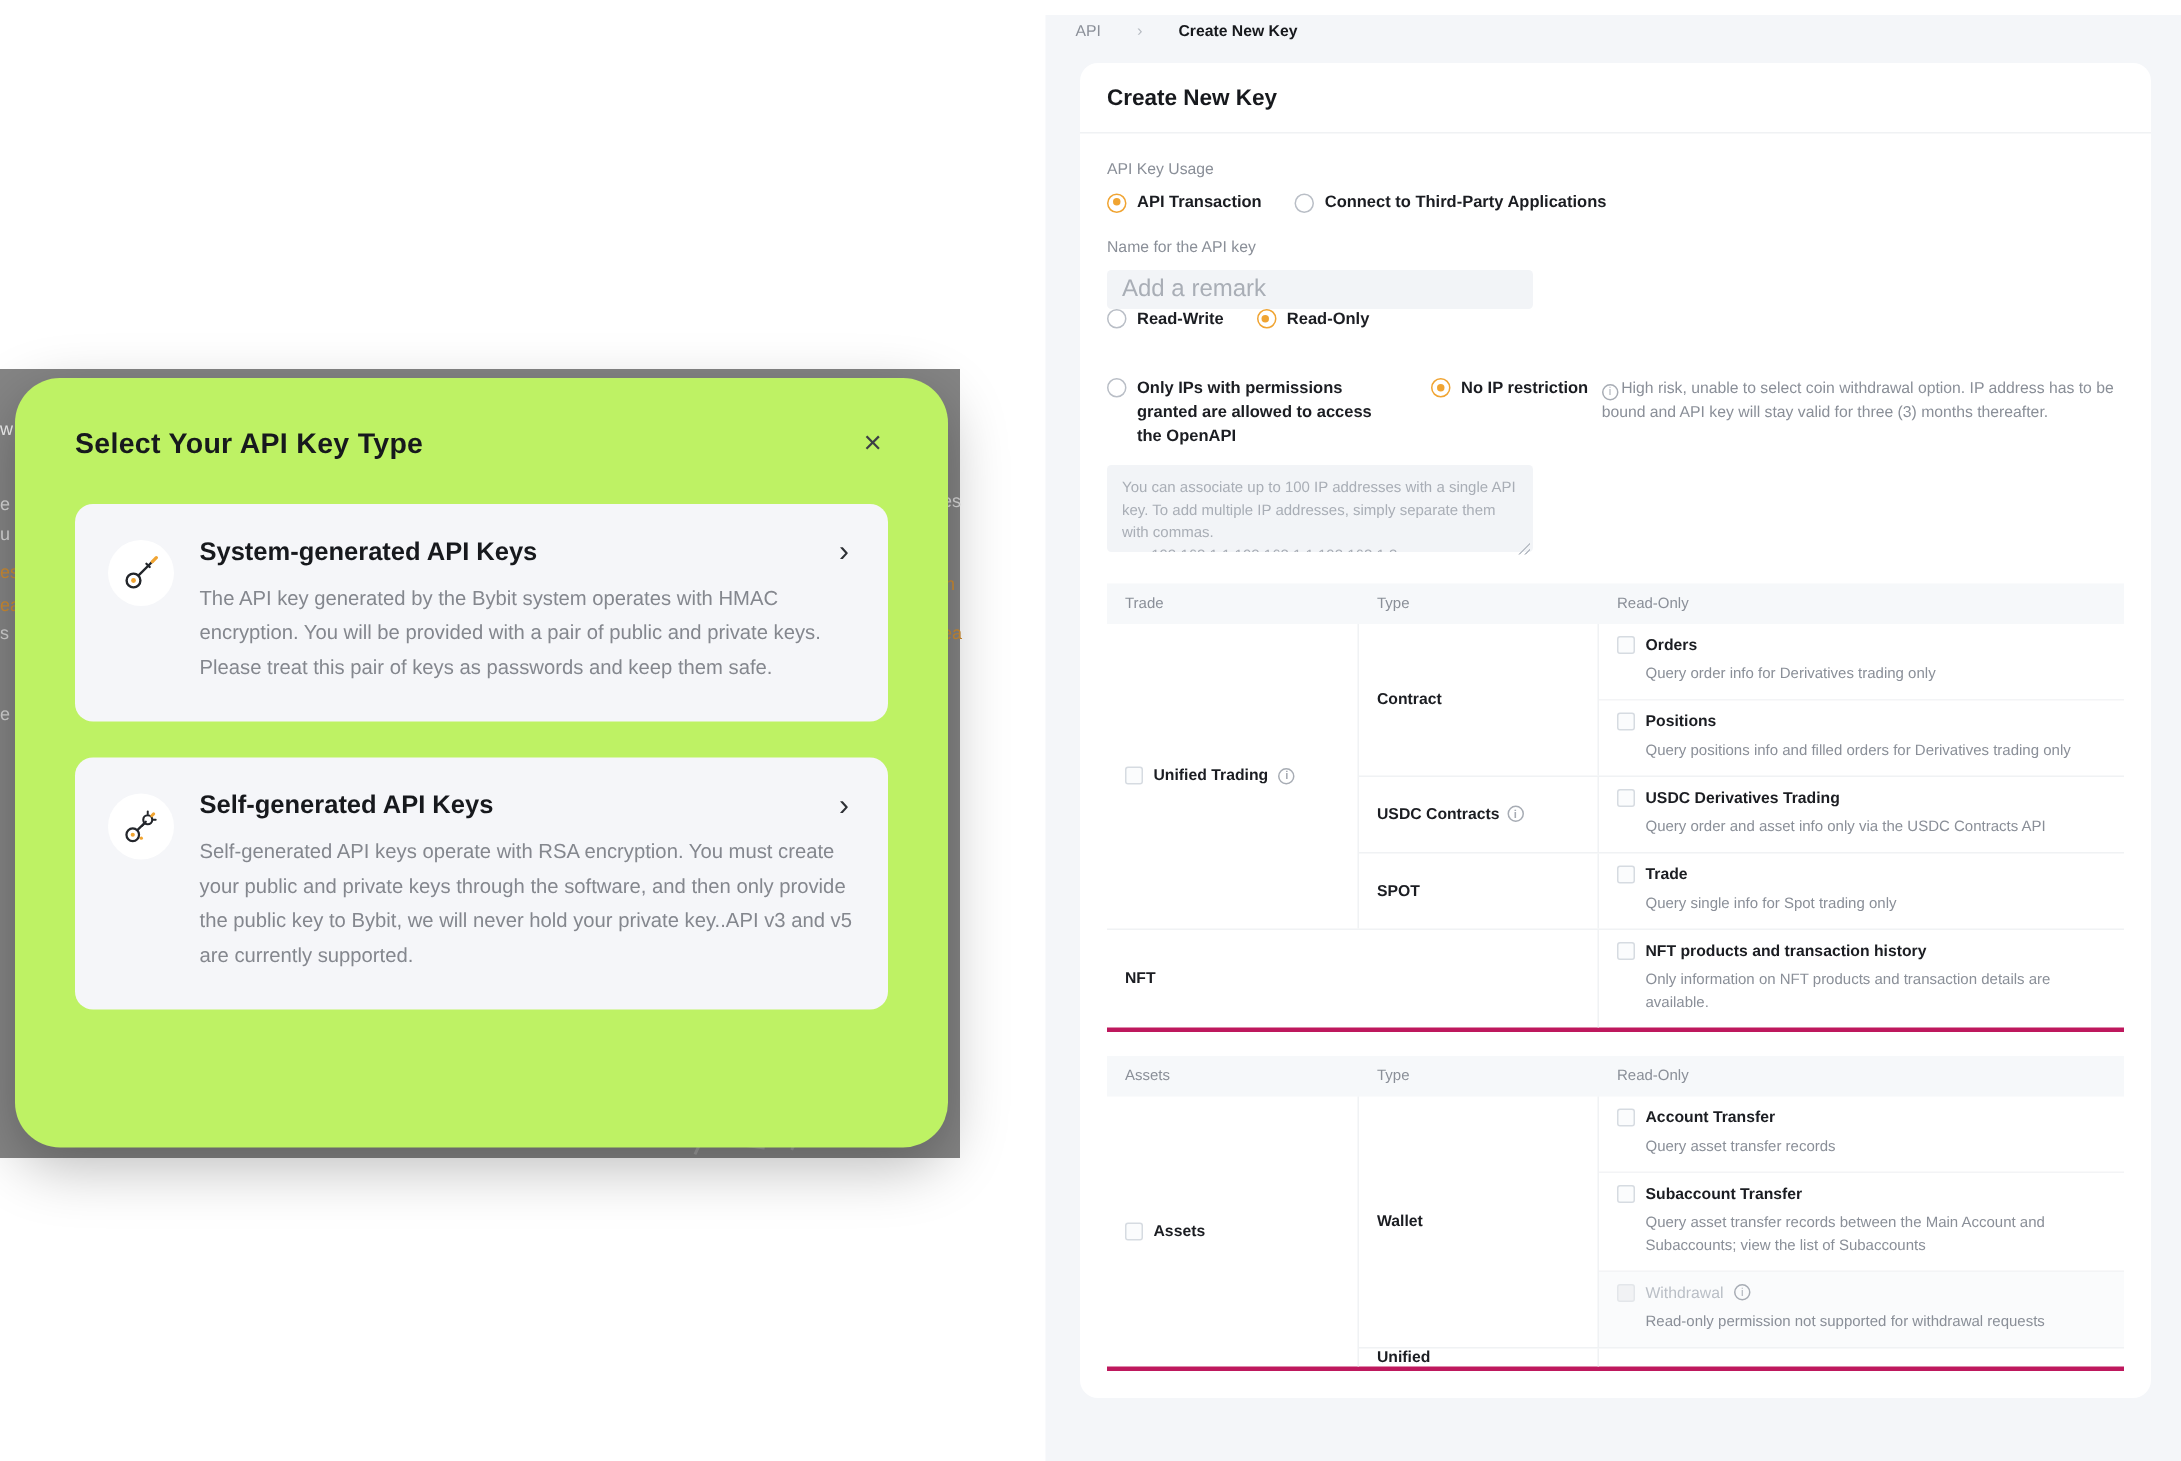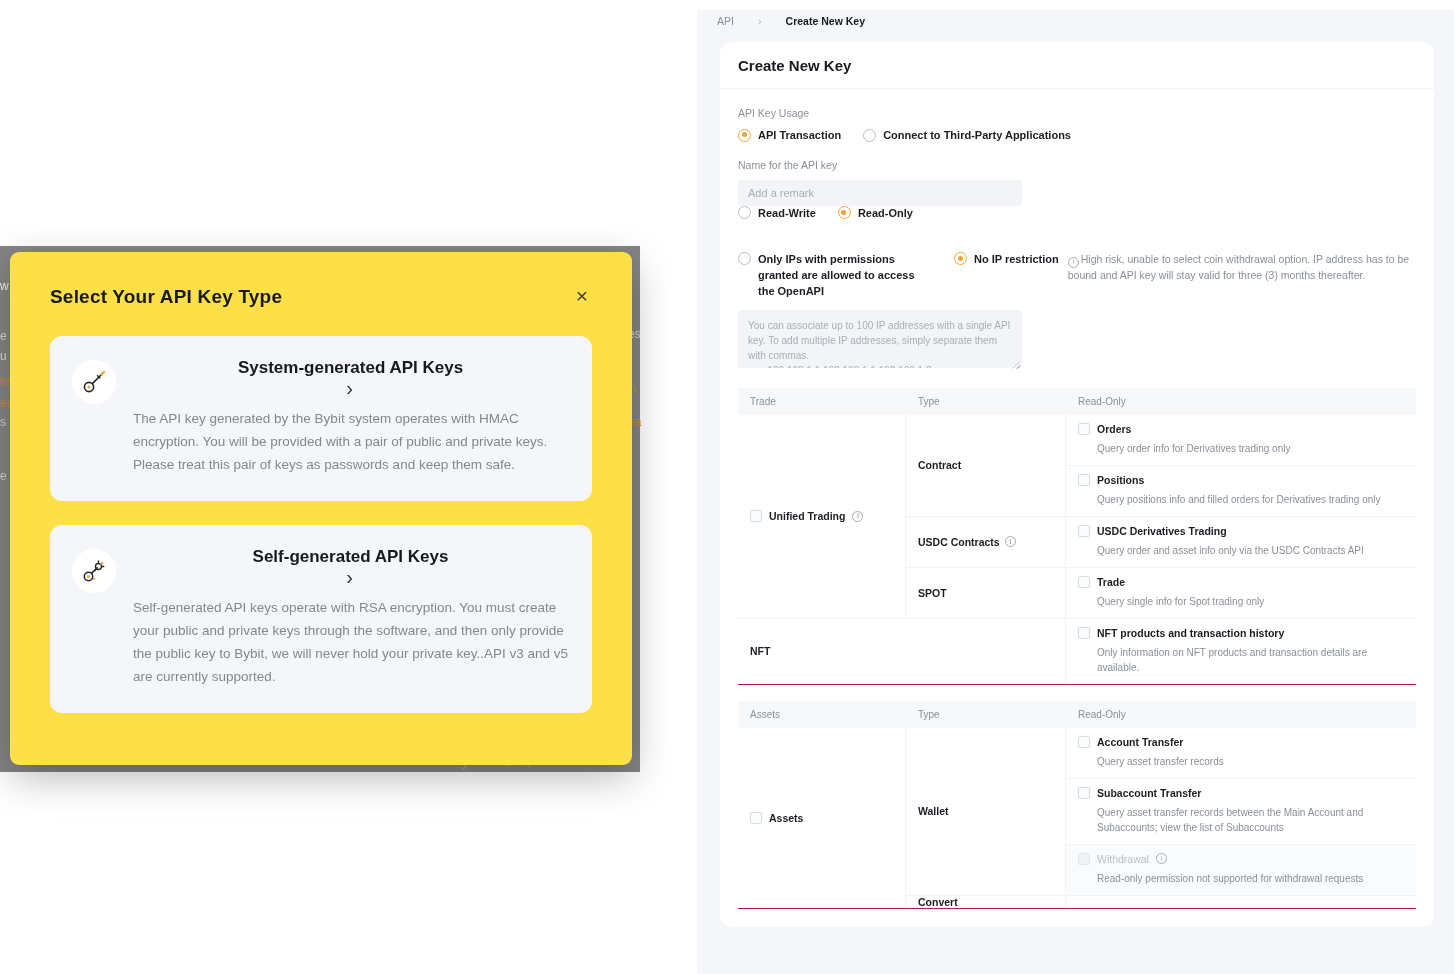--- a/index.html
+++ b/index.html
@@ -21,37 +21,37 @@
   .field-label { font-size:10.5px; color:#8a8f98; margin:12px 0 9px; }
   .field-label.first { margin-top:4px; }
 
   .radio-row { display:flex; align-items:center; gap:22px; }
   .radio-opt { display:flex; align-items:flex-start; gap:7px; cursor:pointer; }
   .radio { width:13px; height:13px; border-radius:50%; border:1.5px solid #b9bec6; background:#fff; flex:0 0 auto; position:relative; margin-top:0.5px; }
   .radio.sel { border-color:#f0a432; }
   .radio.sel::after { content:""; position:absolute; left:2.5px; top:2.5px; width:5px; height:5px; border-radius:50%; background:#f0a432; }
   .radio-label { font-size:11px; font-weight:700; color:#1b1d22; line-height:1.45; }
 
-  .text-input { width:284px; height:26px; background:#f2f4f7; border:none; border-radius:3px; padding:0 10px; font-size:11px; color:#55595f; font-family:"Liberation Sans",sans-serif; }
+  .text-input { width:284px; height:26px; background:#f2f4f7; border:none; border-radius:3px; padding:0 10px; font-size:16px; color:#55595f; font-family:"Liberation Sans",sans-serif; }
   .text-input::placeholder { color:#a9aeb6; }
 
   .ip-row { display:flex; margin-top:30px; }
   .ip-left { width:216px; flex:0 0 auto; }
   .ip-left .radio-label { max-width:176px; }
   .ip-right { flex:1; display:flex; align-items:flex-start; gap:7px; }
   .ip-note { flex:1; font-size:10.5px; color:#8a8f98; line-height:1.5; margin-left:2px; }
   .info-ic { display:inline-flex; align-items:center; justify-content:center; width:11px; height:11px; border:1px solid #a7acb4; border-radius:50%; font-size:7.5px; color:#a7acb4; line-height:1; vertical-align:-1.5px; margin-right:2px; flex:0 0 auto; font-style:normal; }
   .ip-area-wrap { position:relative; width:284px; margin-top:10px; }
   .ip-area { width:284px; height:58px; background:#f2f4f7; border:none; border-radius:3px; padding:8px 10px; font-size:10px; line-height:1.5; color:#55595f; resize:none; font-family:"Liberation Sans",sans-serif; }
   .ip-area::placeholder { color:#a9aeb6; }
   .resize-grip { position:absolute; right:2px; bottom:3px; width:8px; height:8px; clip-path:polygon(100% 0,100% 100%,0 100%);
     background:repeating-linear-gradient(-45deg, transparent 0 2px, #b9bec6 2px 3px); }
 
   
-  .ptable { margin-top:16px; border-bottom:1px solid #be185d; }
+  .ptable { margin-top:16px; border-bottom:3px solid #be185d; }
   .pt-header { display:flex; background:#f6f8fa; height:27px; align-items:center; font-size:10px; color:#8a8f98; }
   .pt-h1 { width:168px; padding-left:12px; } .pt-h2 { width:160px; padding-left:12px; } .pt-h3 { flex:1; padding-left:12px; }
   .pt-group { display:flex; }
   .pt-group + .pt-group { border-top:1px solid #f0f2f4; }
   .cell-trade { width:168px; flex:0 0 auto; border-right:1px solid #f0f2f4; display:flex; align-items:center; gap:7px; padding-left:12px; font-size:10.5px; font-weight:700; color:#1b1d22; }
   .cell-trade.span2 { width:328px; }
   .group-right { flex:1; display:flex; flex-direction:column; }
   .typerow { display:flex; flex:1; }
   .typerow + .typerow { border-top:1px solid #f0f2f4; }
   .cell-type { width:160px; flex:0 0 auto; border-right:1px solid #f0f2f4; display:flex; align-items:center; gap:5px; padding-left:12px; font-size:10.5px; font-weight:700; color:#1b1d22; }
@@ -64,28 +64,28 @@
   .perm.disabled { background:#fafbfc; }
   .perm.disabled .perm-label { color:#babfc6; font-weight:400; }
   .perm.disabled .cb { background:#f1f2f4; border-color:#e3e6ea; }
   .cb { width:12px; height:12px; border:1px solid #d6dbe1; border-radius:2px; background:#fbfcfd; flex:0 0 auto; cursor:pointer; }
 
   
   .backdrop { position:absolute; left:0; top:246px; width:640px; height:526px; background:#858585; }
   .frag { position:absolute; font-size:12px; line-height:1; }
   .sketch { position:absolute; background:#9c9c9c; height:1.5px; }
 
-  .modal { position:absolute; left:10px; top:252px; width:622px; height:513px; background:#fde047; border-radius:9px; box-shadow:0 12px 40px rgba(0,0,0,.28); padding:34px 40px 0; }
+  .modal { position:absolute; left:10px; top:252px; width:622px; height:513px; background:#bef264; border-radius:30px; box-shadow:0 12px 40px rgba(0,0,0,.28); padding:34px 40px 0; }
   .modal-titlebar { display:flex; justify-content:space-between; align-items:flex-start; }
   .modal-title { font-size:19px; font-weight:700; color:#17191d; letter-spacing:.2px; }
   .modal-close { font-size:21px; color:#3c3f45; line-height:.8; cursor:pointer; background:none; border:none; font-family:"Liberation Sans",sans-serif; padding:2px 4px; }
   .opt-card { margin-top:28px; background:#f5f6f9; border-radius:12px; padding:22px 24px 24px 22px; display:flex; gap:17px; cursor:pointer; }
   .opt-icon-circle { width:44px; height:44px; border-radius:50%; background:#fff; display:flex; align-items:center; justify-content:center; flex:0 0 auto; margin-top:2px; }
   .opt-content { flex:1; }
-  .opt-head { display:flex; justify-content:space-between; align-items:center;flex-direction:column; }
+  .opt-head { display:flex; justify-content:space-between; align-items:center; }
   .opt-title { font-size:17px; font-weight:700; color:#17191d; }
   .opt-chevron { font-size:20px; color:#2e3136; font-weight:400; margin-right:2px; line-height:1; }
   .opt-desc { margin-top:10px; font-size:13.5px; color:#84878e; line-height:1.7; max-width:474px; }
 </style>
 </head>
 <body>
 
 <div class="page-right">
 
   <div class="breadcrumb">
@@ -272,21 +272,21 @@
                     <span class="cb"></span>
                     <span class="perm-label">Withdrawal</span>
                     <i class="info-ic">i</i>
                   </div>
                   <div class="perm-desc">Read-only permission not supported for withdrawal requests</div>
                 </div>
               </div>
             </div>
             <div class="typerow">
               <div class="cell-type">
-                  <span>Convert</span>
+                  <span>Unified</span>
                 </div>
             </div>
           </div>
         </div>
       </div>
 
       
     </div>
   </div>
 </div>

